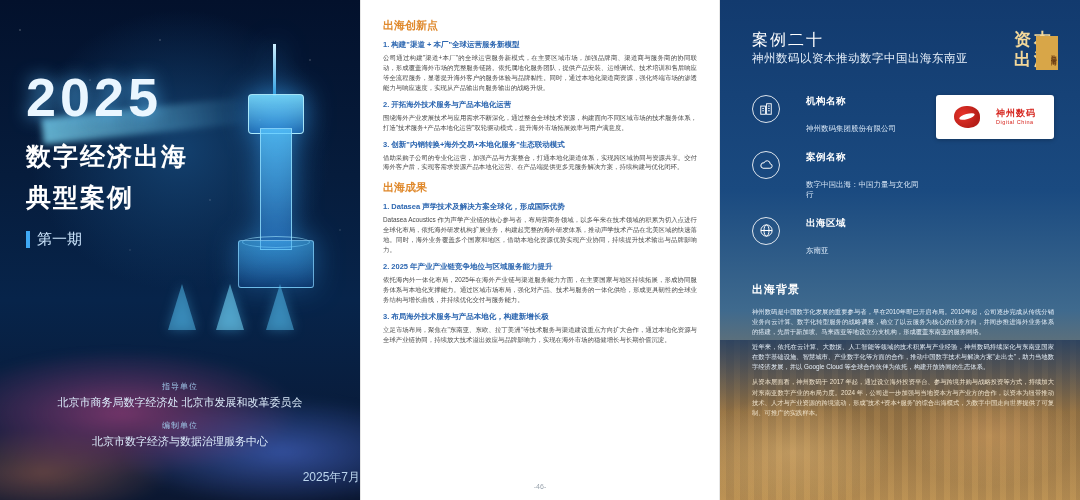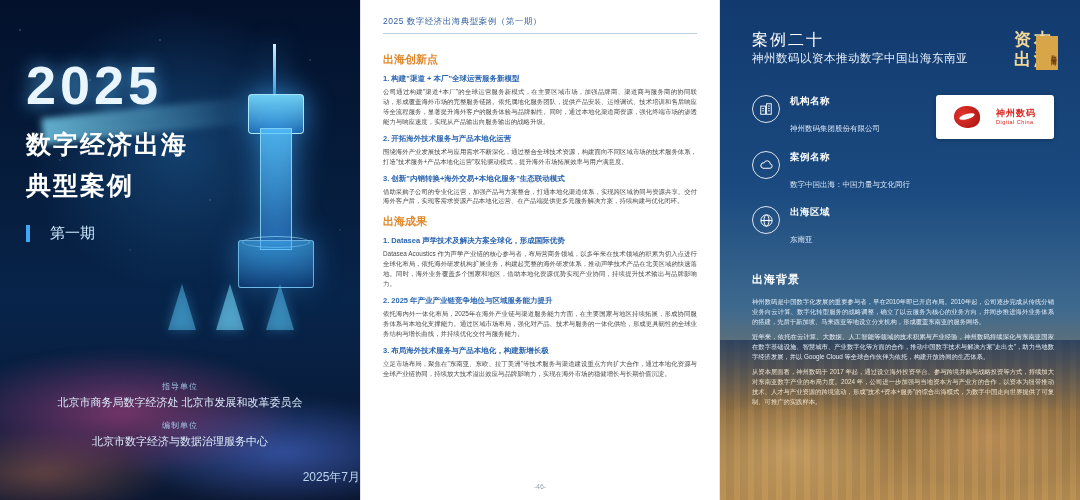--- a/index.html
+++ b/index.html
@@ -125,21 +125,21 @@
     content: "";
     position: absolute;
     inset: 0;
     background:
       repeating-linear-gradient(-18deg, rgba(255,255,255,.10) 0 1px, transparent 1px 9px);
     mask-image: radial-gradient(ellipse 60% 45% at 45% 65%, #000 30%, transparent 80%);
   }
   .cover-text {
     position: absolute;
     left: 26px;
-    top: 58px;
+    top: 70px;
     z-index: 5;
   }
   .cover-year {
     font-size: 54px;
     font-weight: bold;
     letter-spacing: 4px;
     color: #eaf6ff;
     text-shadow: 0 0 18px rgba(90,190,255,.8);
     line-height: 1;
   }
@@ -151,24 +151,24 @@
     color: #ffffff;
   }
   .cover-title2 {
     margin-top: 8px;
     font-size: 25px;
     font-weight: bold;
     letter-spacing: 2px;
     color: #ffffff;
   }
   .cover-badge {
-    margin-top: 22px;
+    margin-top: 16px;
     display: inline-flex;
     align-items: center;
-    gap: 20px;
+    gap: 7px;
     font-size: 15px;
     color: #cfe8ff;
   }
   .cover-badge .bar {
     display: inline-block;
     width: 4px; height: 17px;
     background: #3fa9f5;
   }
   .cover-footer {
     position: absolute;
@@ -307,21 +307,21 @@
     position: relative;
     margin: 26px 26px 0 32px;
     display: flex;
     gap: 14px;
     align-items: flex-start;
   }
   .case-info { flex: 1 1 auto; }
   .info-row {
     display: flex;
     align-items: flex-start;
-    gap: 10px;
+    gap: 26px;
     margin-bottom: 16px;
   }
   .info-icon {
     width: 26px; height: 26px;
     flex: 0 0 26px;
     border: 1.3px solid rgba(255,255,255,.85);
     border-radius: 50%;
     display: flex;
     align-items: center;
     justify-content: center;
@@ -421,21 +421,20 @@
     <div class="cover-footer">
       <div class="cf-label">指导单位</div>
       <div class="cf-org">北京市商务局数字经济处    北京市发展和改革委员会</div>
       <div class="cf-label" style="margin-top:10px">编制单位</div>
       <div class="cf-org">北京市数字经济与数据治理服务中心</div>
       <div class="cf-date">2025年7月</div>
     </div>
   </section>
 
   <section class="midpage">
-    <div class="mid-header">2025 数字经济出海典型案例（第一期）</div>
     <div class="mid-body">
 
       <div class="sec-title">出海创新点</div>
 
       <div class="sub-title">1. 构建"渠道 + 本厂"全球运营服务新模型</div>
       <p class="para">公司通过构建"渠道+本厂"的全球运营服务新模式，在主要区域市场，加强品牌商、渠道商与服务商的协同联动，形成覆盖海外市场的完整服务链路。依托属地化服务团队，提供产品安装、运维调试、技术培训和售后响应等全流程服务，显著提升海外客户的服务体验与品牌黏性。同时，通过本地化渠道商资源，强化终端市场的渗透能力与响应速度，实现从产品输出向服务输出的战略升级。</p>
 
       <div class="sub-title">2. 开拓海外技术服务与产品本地化运营</div>
       <p class="para">围绕海外产业发展技术与应用需求不断深化，通过整合全球技术资源，构建面向不同区域市场的技术服务体系，打造"技术服务+产品本地化运营"双轮驱动模式，提升海外市场拓展效率与用户满意度。</p>
 

